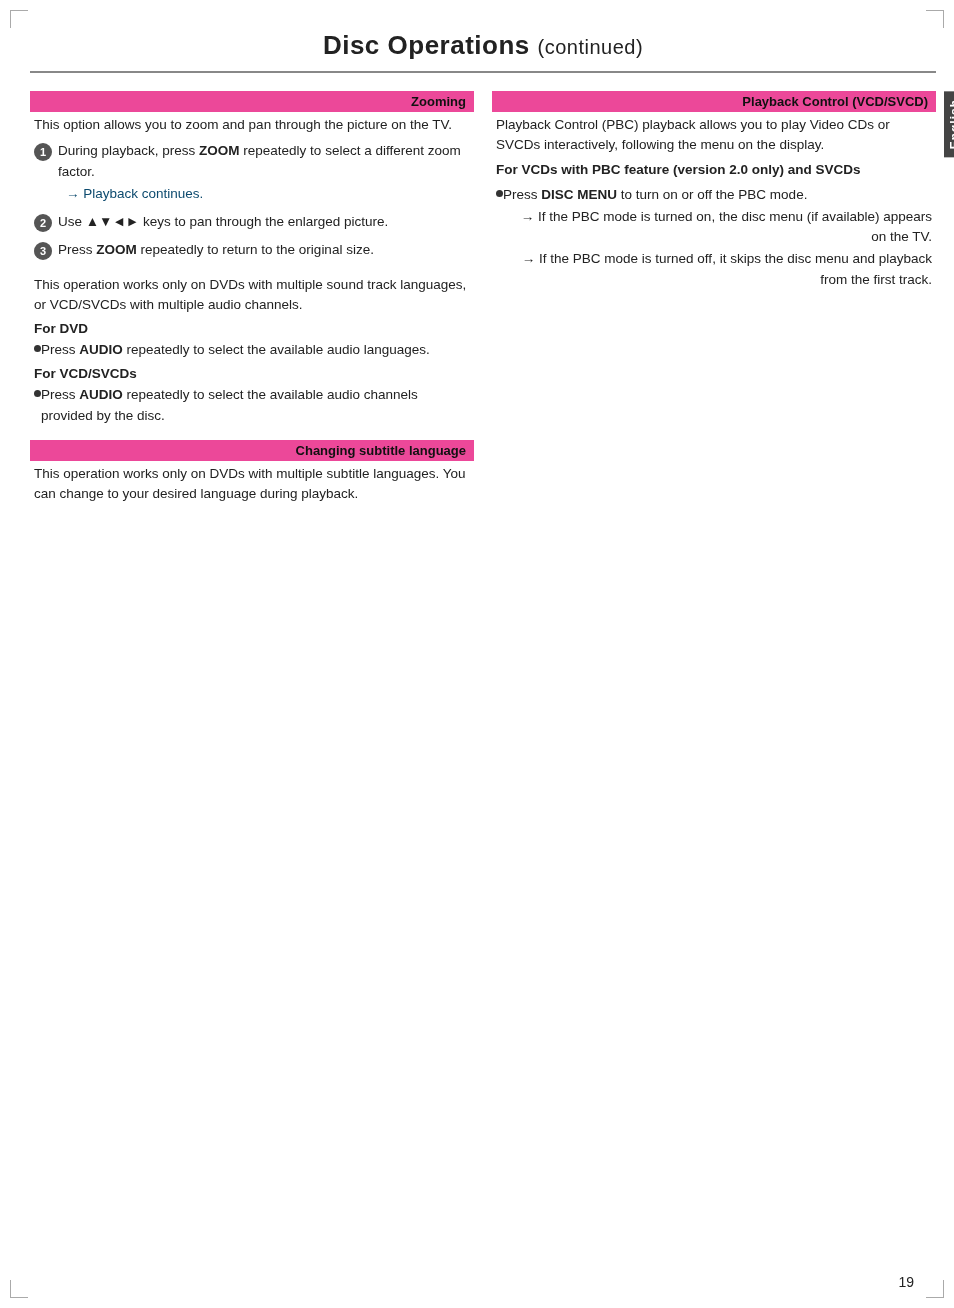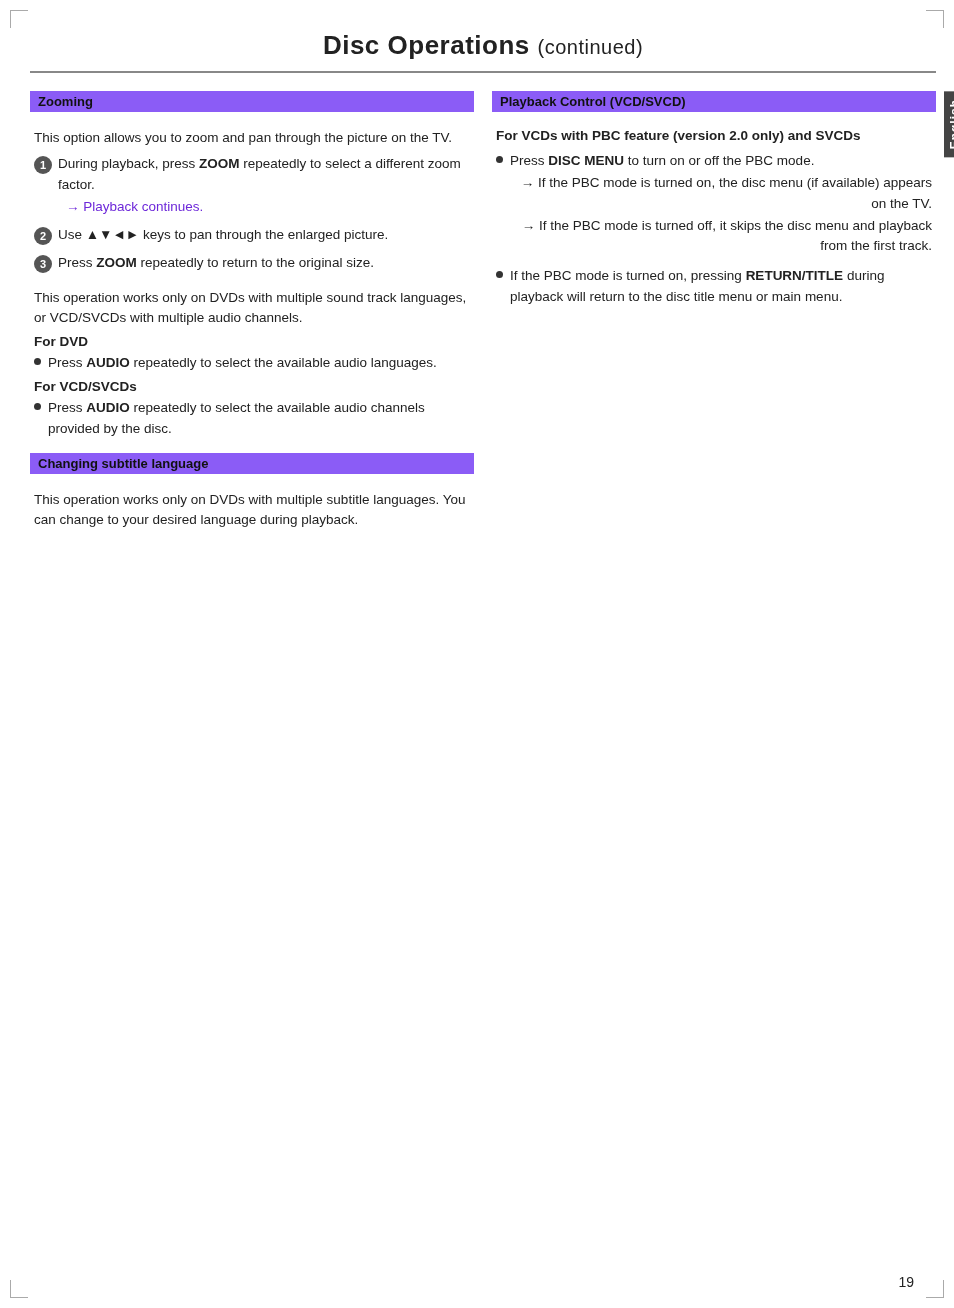--- a/index.html
+++ b/index.html
@@ -56,26 +56,27 @@
       min-width: 0;
     }
     .col-right {
       flex: 1 1 0;
       min-width: 0;
       position: relative;
     }
 
     
     .section-header {
-      background: #8b5cf6;
+      background: #ec4899;
       color: #111;
       font-size: 13px;
       font-weight: bold;
       padding: 3px 8px;
-      margin-bottom: 16px;
+      margin-bottom: 3px;
+      text-align: right;
     }
 
     
     .section-body {
       margin-bottom: 14px;
       padding: 0 4px;
     }
 
     .section-body p {
       margin-bottom: 6px;
@@ -103,37 +104,36 @@
       flex-shrink: 0;
       margin-top: 2px;
     }
     .step-content {
       flex: 1;
       line-height: 1.5;
     }
     .arrow-item {
       margin-left: 8px;
       margin-top: 2px;
-      color: #6d28d9;
+      color: #0c4a6e;
     }
     .arrow-item::before {
       content: '→ ';
     }
 
     
     .sub-heading {
       font-weight: bold;
       margin-bottom: 4px;
     }
 
     
     .bullet-item {
       display: flex;
       align-items: flex-start;
-      gap: 7px;
       margin-bottom: 6px;
     }
     .bullet-dot {
       width: 7px;
       height: 7px;
       border-radius: 50%;
       background: #333;
       flex-shrink: 0;
       margin-top: 5px;
     }
@@ -265,40 +265,35 @@
 
       <div class="english-tab">
         <span>English</span>
       </div>
 
       <div>
         <div class="section-header">
           <span>Playback Control (VCD/SVCD)</span>
         </div>
         <div class="section-body">
+          <p>Playback Control (PBC) playback allows you to play Video CDs or SVCDs interactively, following the menu on the display.</p>
 
           <div class="sub-heading">
             <strong>For VCDs with PBC feature (version 2.0 only) and SVCDs</strong>
           </div>
 
           <div class="bullet-item" style="margin-top:8px;">
             <span class="bullet-dot"></span>
             <span class="bullet-content">
               Press <strong>DISC MENU</strong> to turn on or off the PBC mode.
               <span class="bullet-arrow">If the PBC mode is turned on, the disc menu (if available) appears on the TV.</span>
               <span class="bullet-arrow">If the PBC mode is turned off, it skips the disc menu and playback from the first track.</span>
             </span>
           </div>
 
-          <div class="bullet-item" style="margin-top:10px;">
-            <span class="bullet-dot"></span>
-            <span class="bullet-content">
-              If the PBC mode is turned on, pressing <strong>RETURN/TITLE</strong> during playback will return to the disc title menu or main menu.
-            </span>
-          </div>
 
         </div>
       </div>
 
     </div>
 
   </div>
 
   <div class="page-number">
     <span>19</span>

